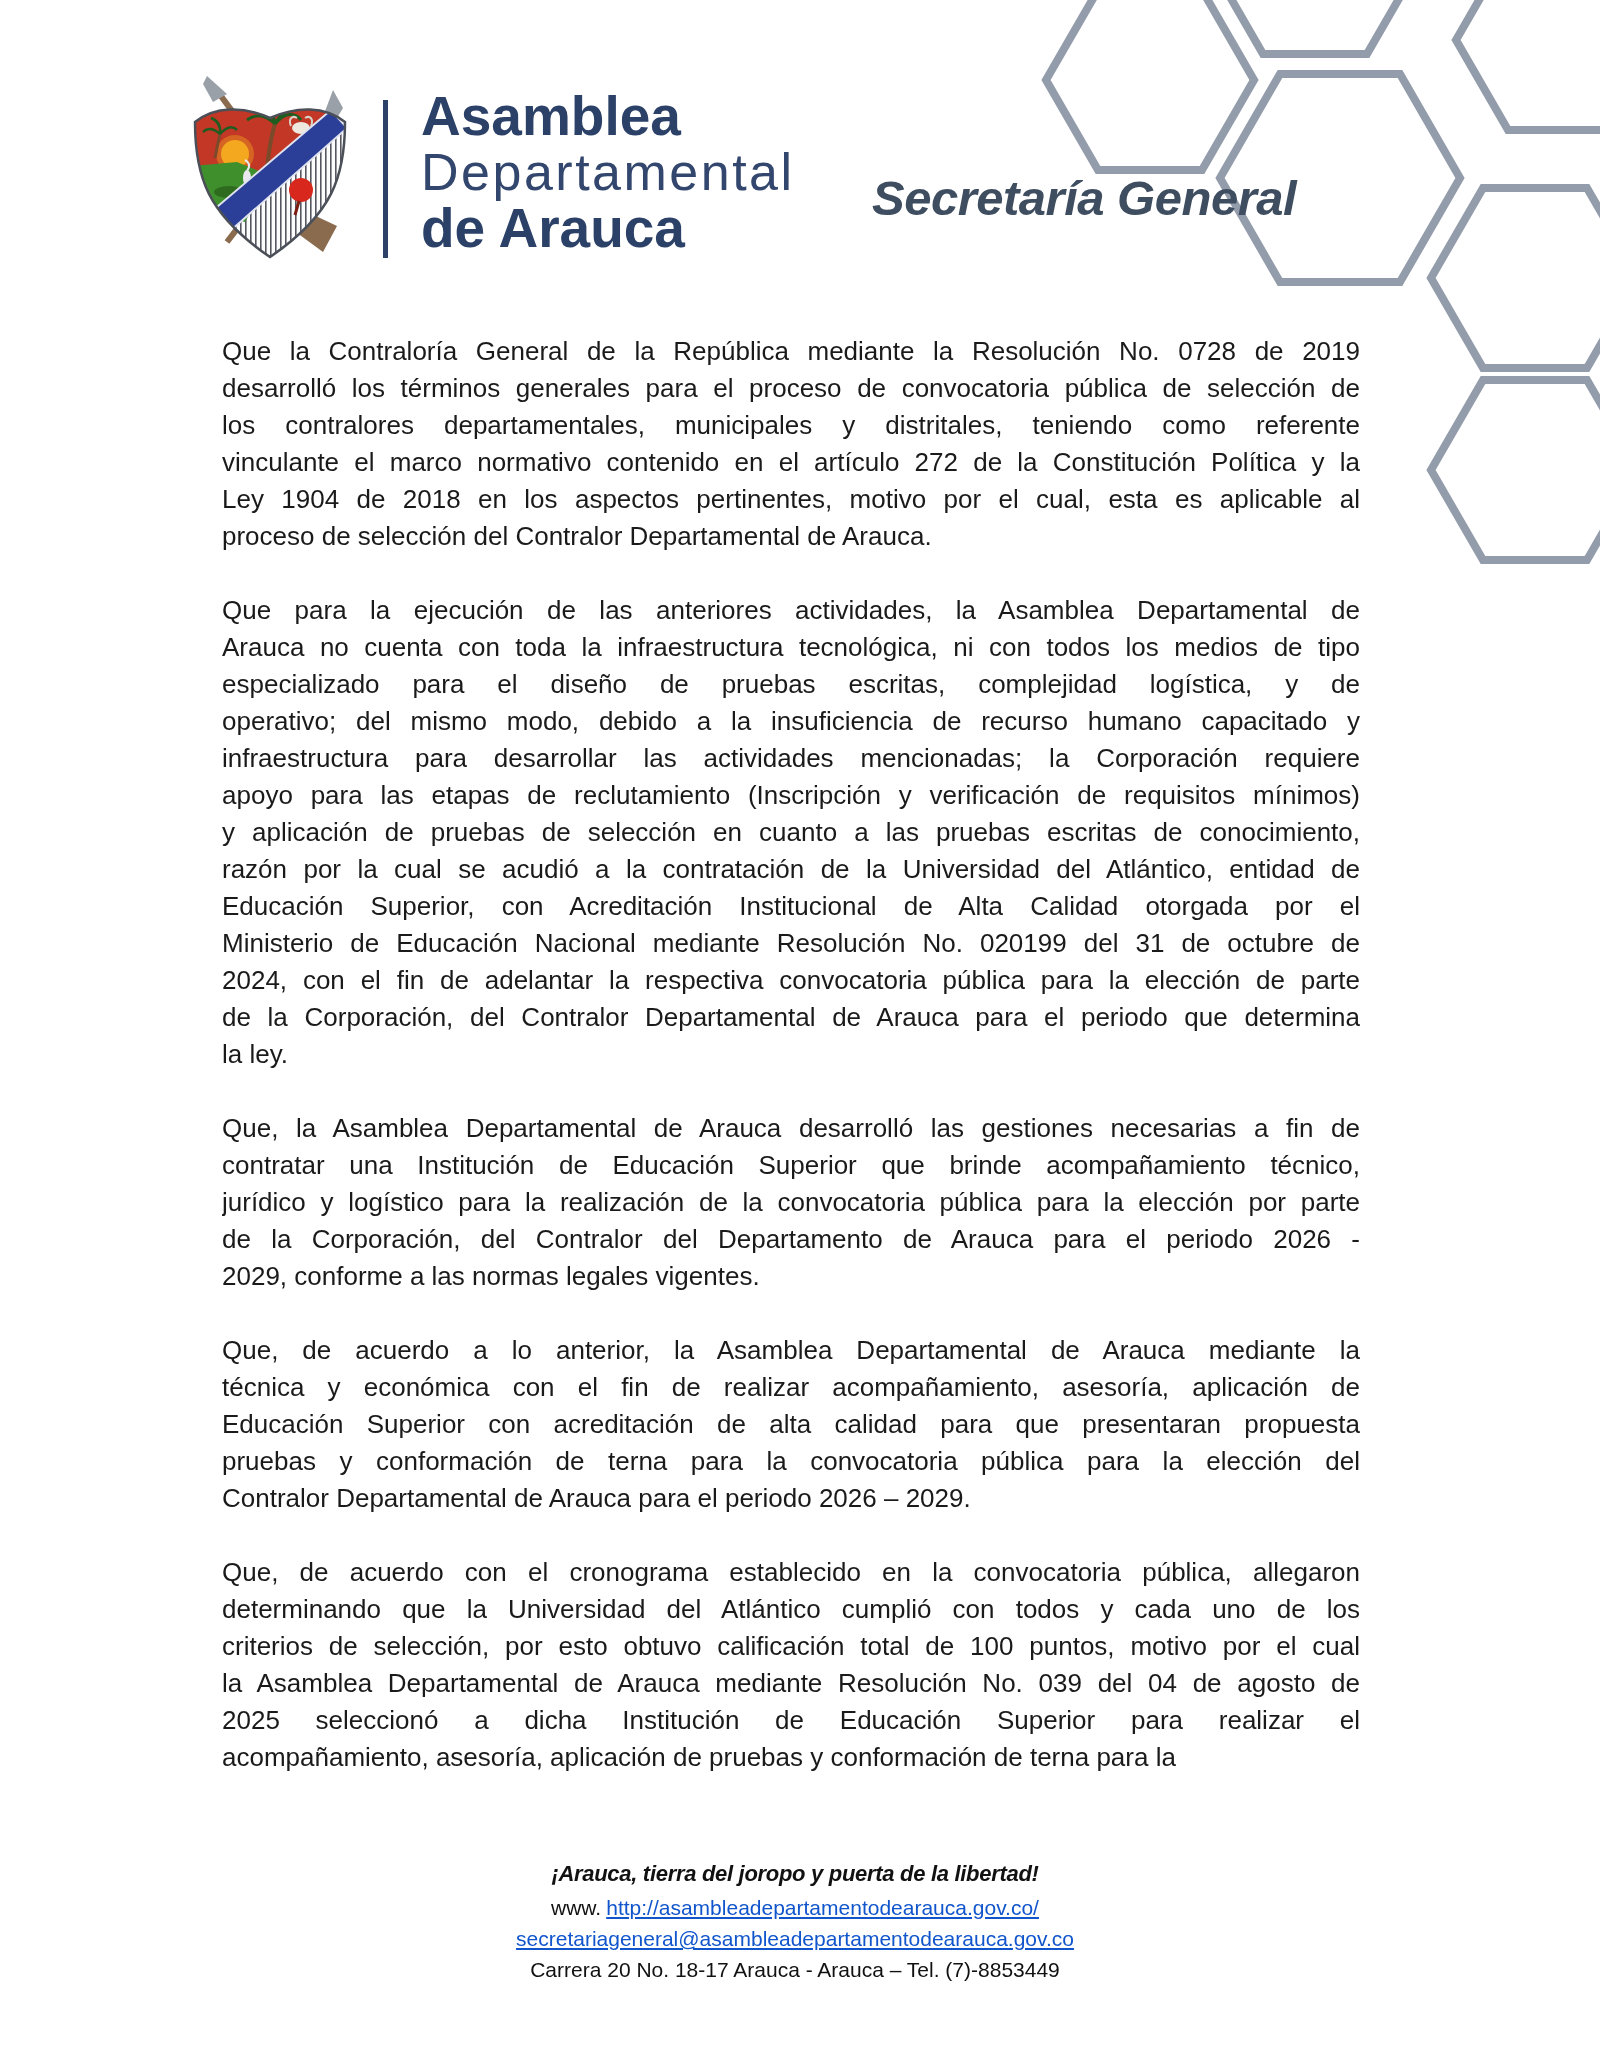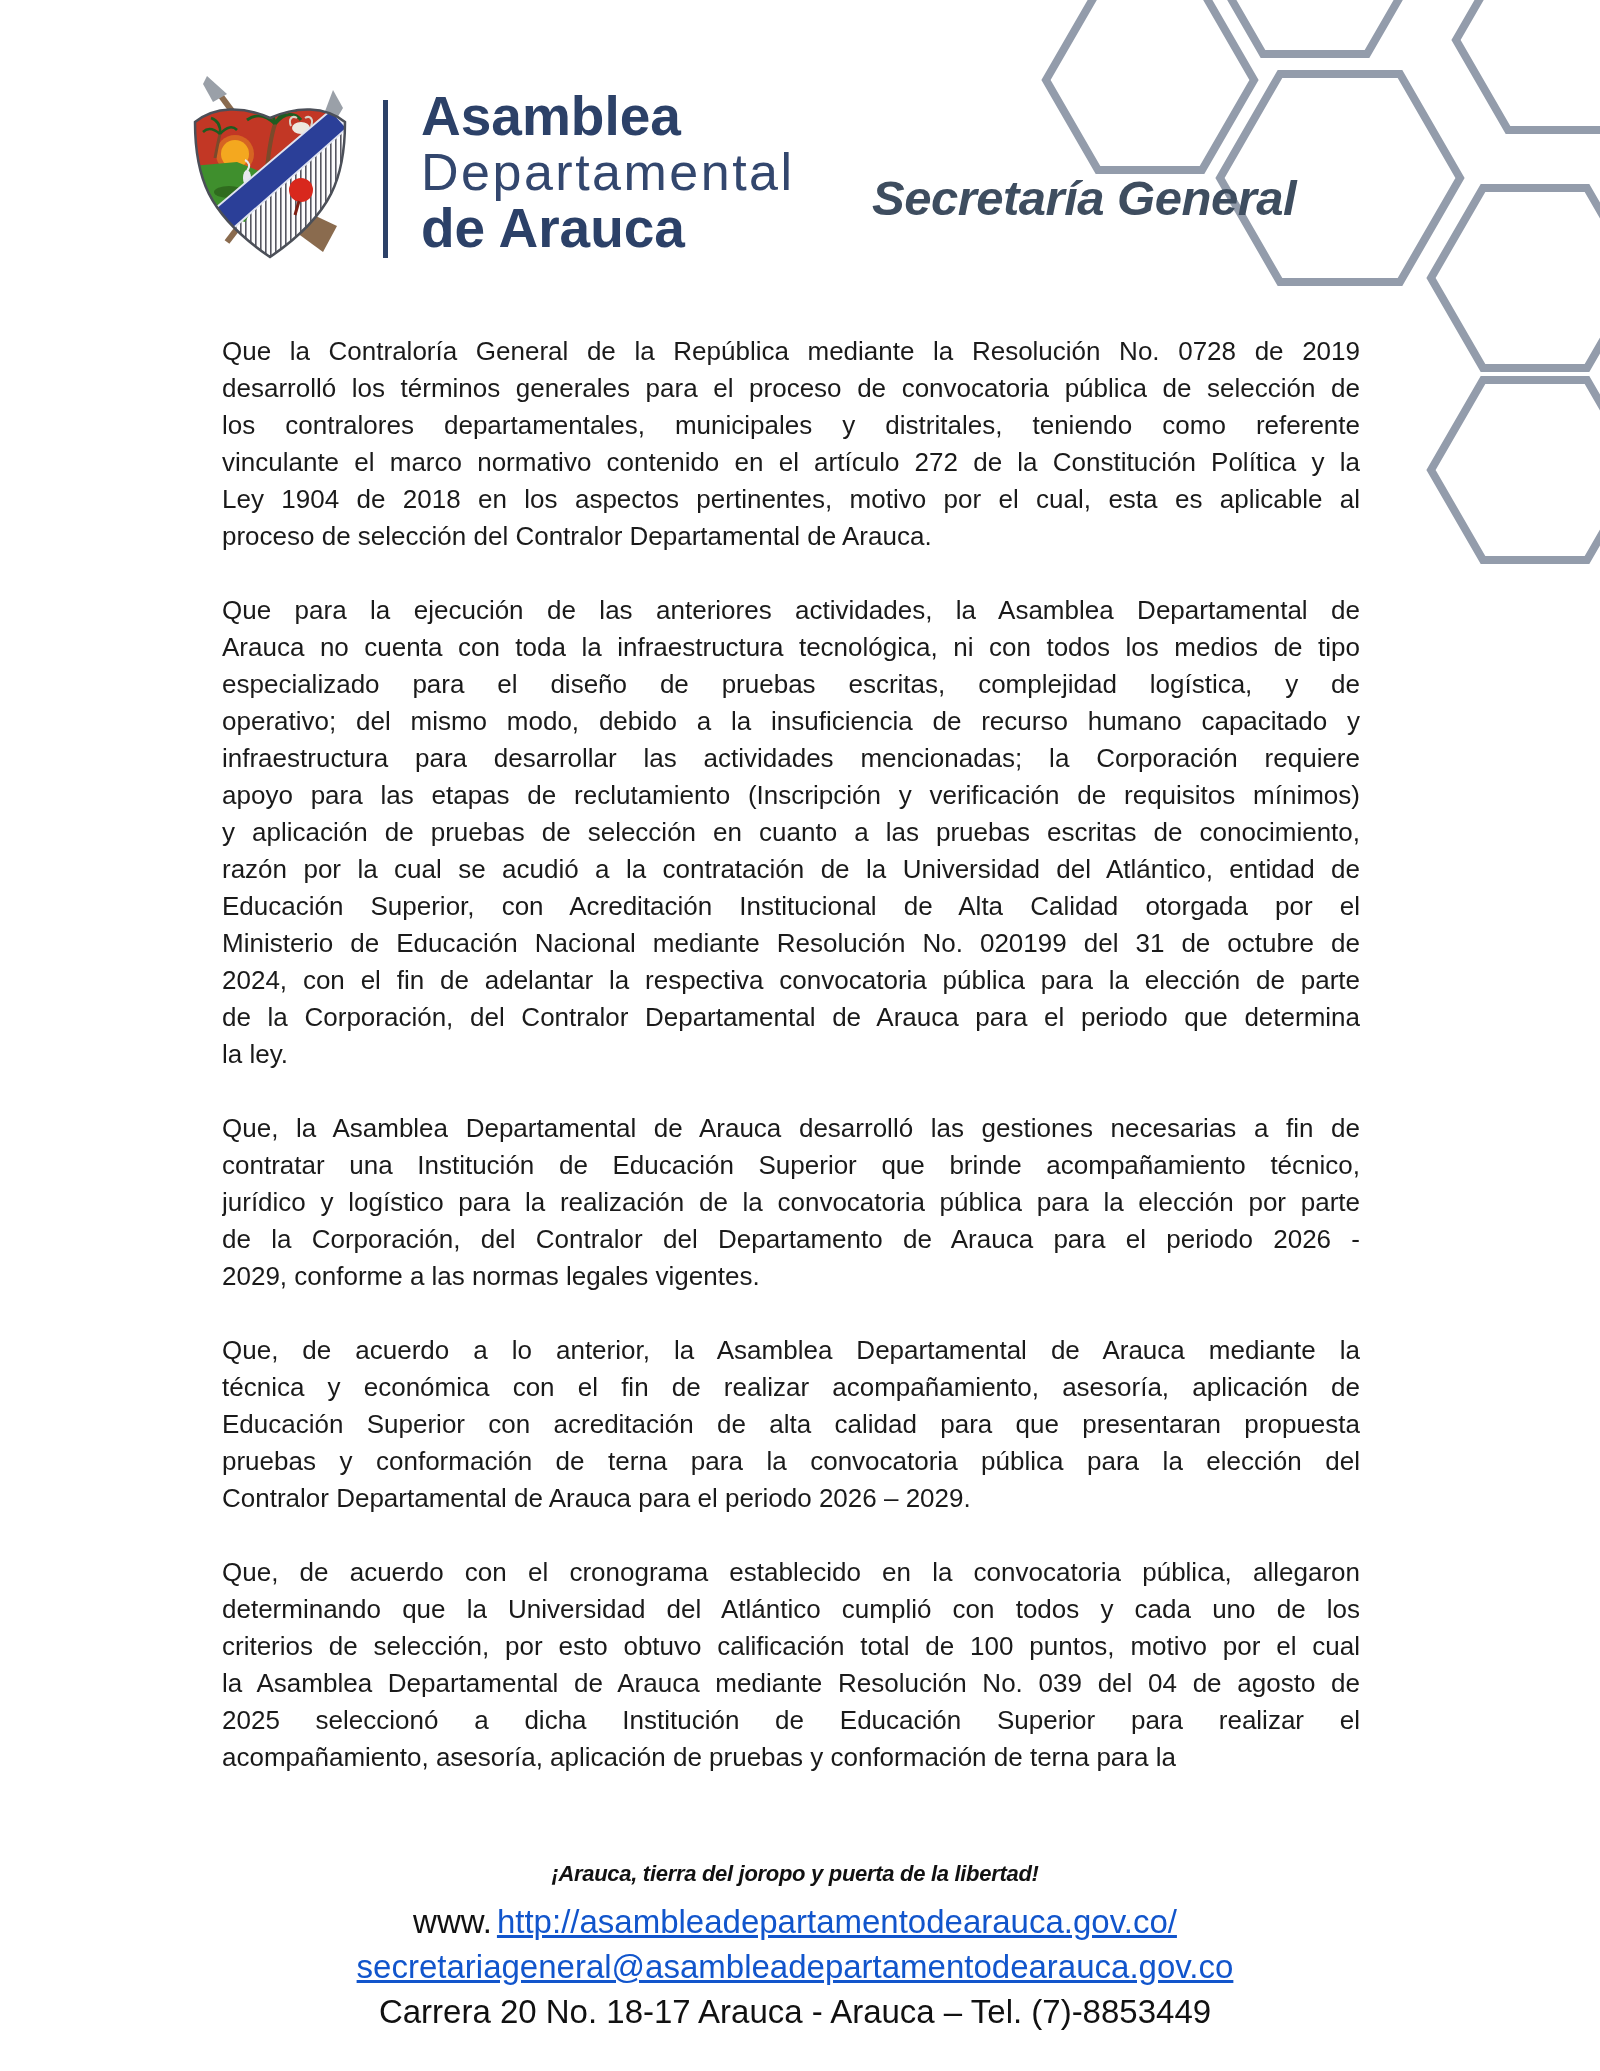--- a/index.html
+++ b/index.html
@@ -36,21 +36,21 @@
   .line.last{text-align-last:left;}
   
   .footer{
     position:absolute;left:222px;top:1856px;width:1146px;
     text-align:center;color:#111;
   }
   .slogan{
     font-size:22px;font-weight:800;font-style:italic;
     letter-spacing:-0.3px;line-height:36px;
   }
-  .footer-line{font-size:33px;line-height:31px;margin-top:14px;}
+  .footer-line{font-size:21px;line-height:31px;}
   .footer a{color:#1155cc;text-decoration:underline;}
   .www-prefix{color:#111;padding-right:5px;}
 </style>
 </head>
 <body>
 
 <div class="page">
 
   <svg class="hexagons" viewBox="988 0 612 570" fill="none" stroke="#939cab" stroke-width="8">
     <polygon points="1046,80 1098,-10 1202,-10 1254,80 1202,170 1098,170"></polygon>

